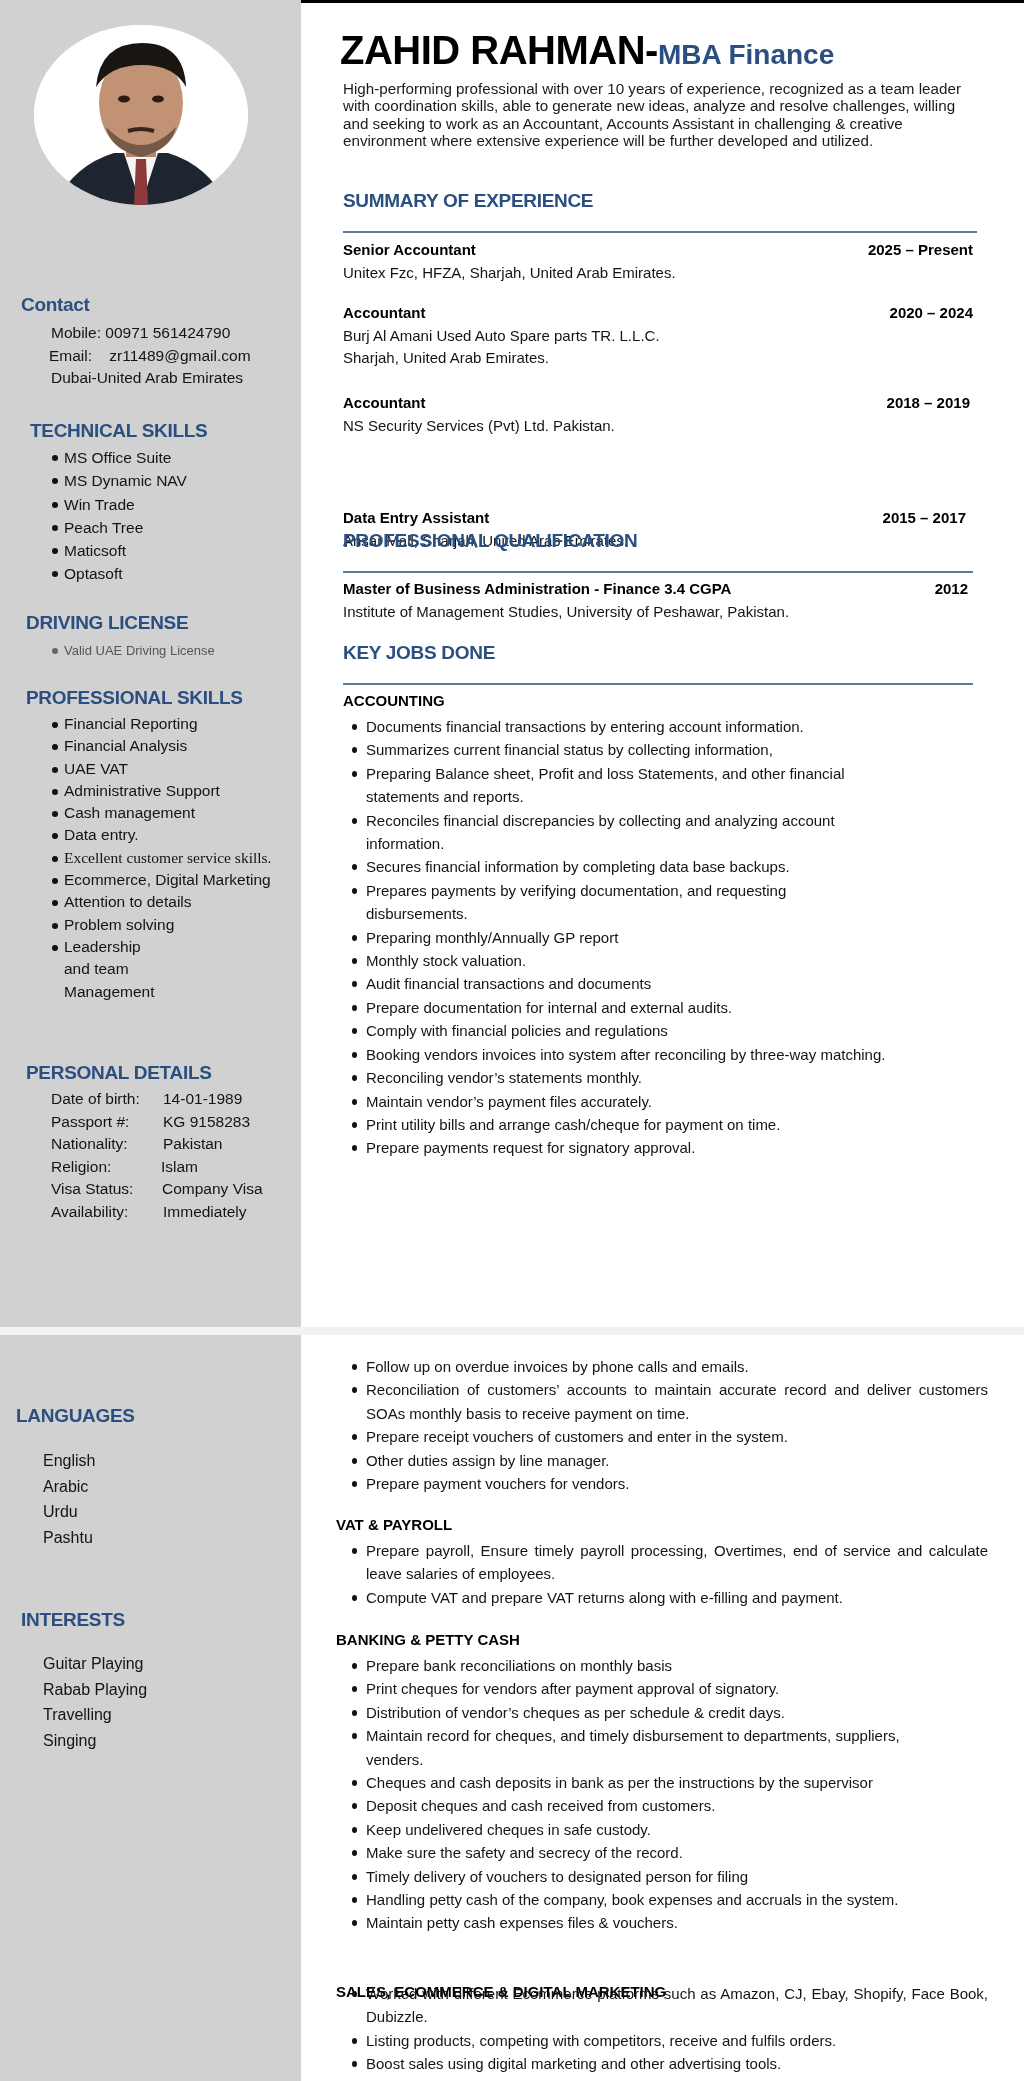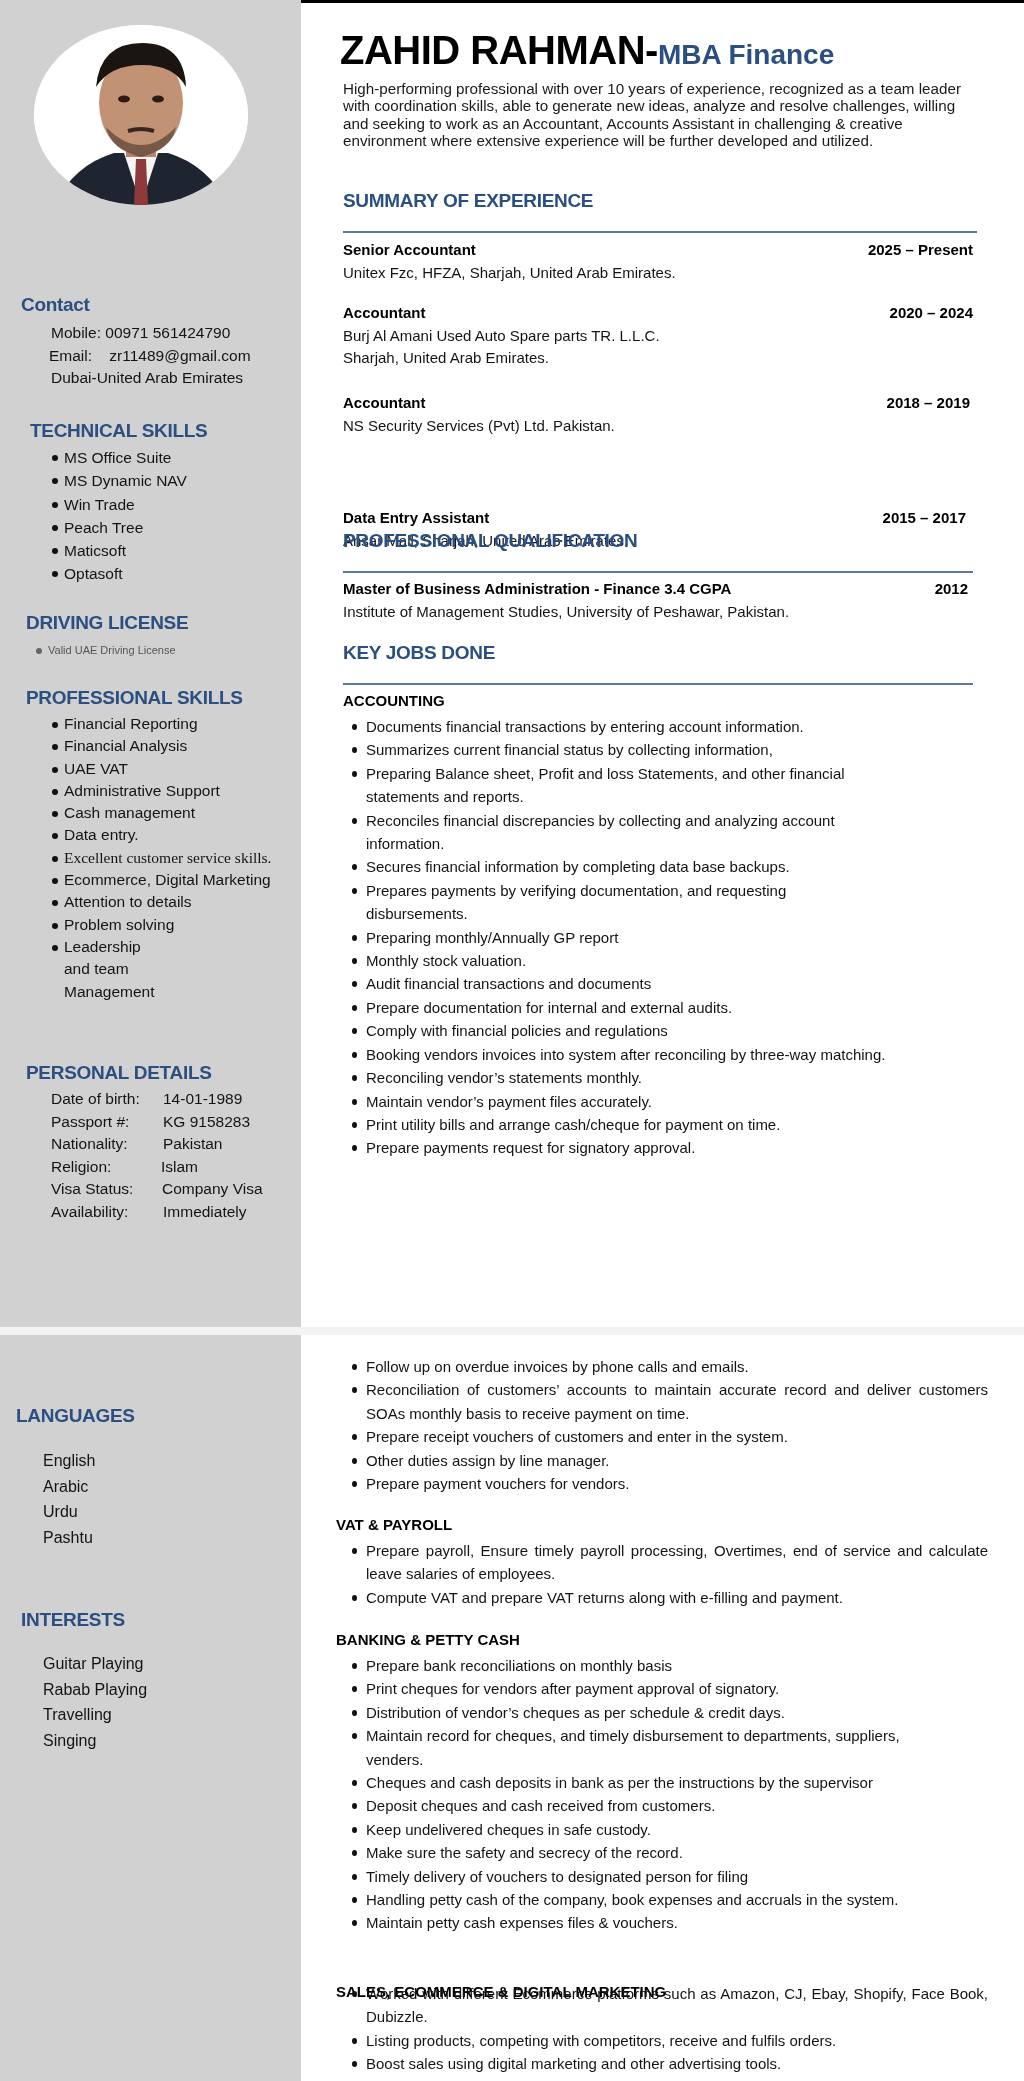--- a/index.html
+++ b/index.html
@@ -78,21 +78,21 @@
     <ul class="side-list" style="left:50px; top:446px;">
       <li>MS Office Suite</li>
       <li>MS Dynamic NAV</li>
       <li>Win Trade</li>
       <li>Peach Tree</li>
       <li>Maticsoft</li>
       <li>Optasoft</li>
     </ul>
 
     <div class="side-h" style="left:26px; top:612px;">DRIVING LICENSE</div>
-    <ul class="side-list gray" style="left:34px; top:639px; font-size:11px;">
+    <ul class="side-list gray" style="left:50px; top:639px; font-size:13px;">
       <li>Valid UAE Driving License</li>
     </ul>
 
     <div class="side-h" style="left:26px; top:687px;">PROFESSIONAL SKILLS</div>
     <ul class="side-list" style="left:50px; top:713px; width:248px; line-height:22.3px;">
       <li>Financial Reporting</li>
       <li>Financial Analysis</li>
       <li>UAE VAT</li>
       <li>Administrative Support</li>
       <li>Cash management</li>

